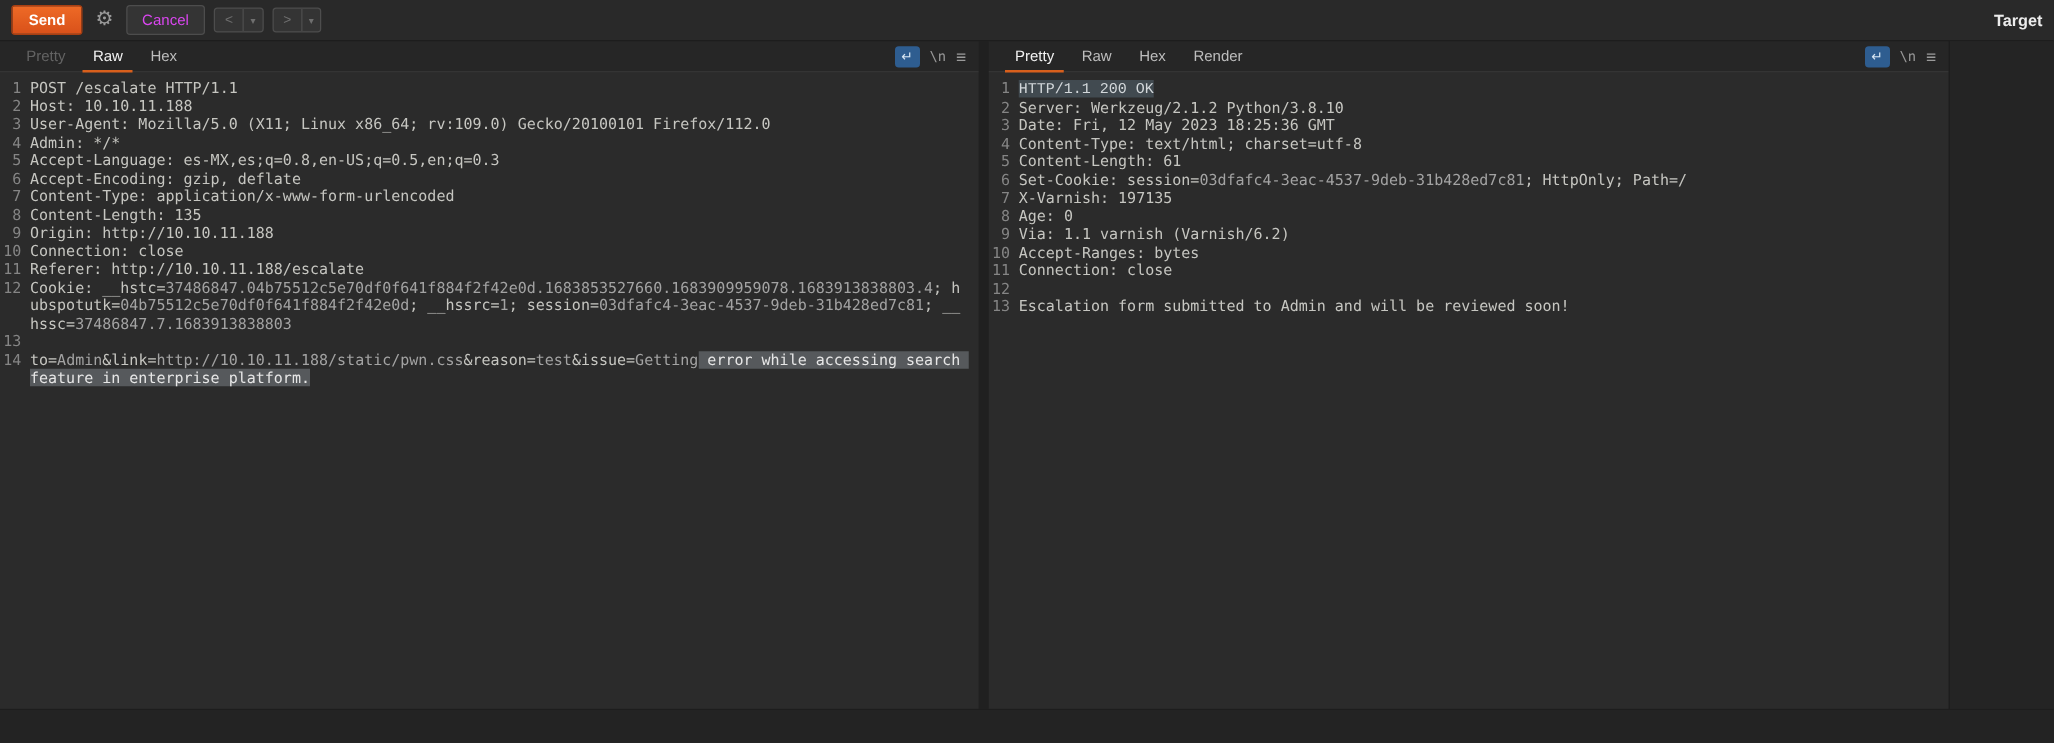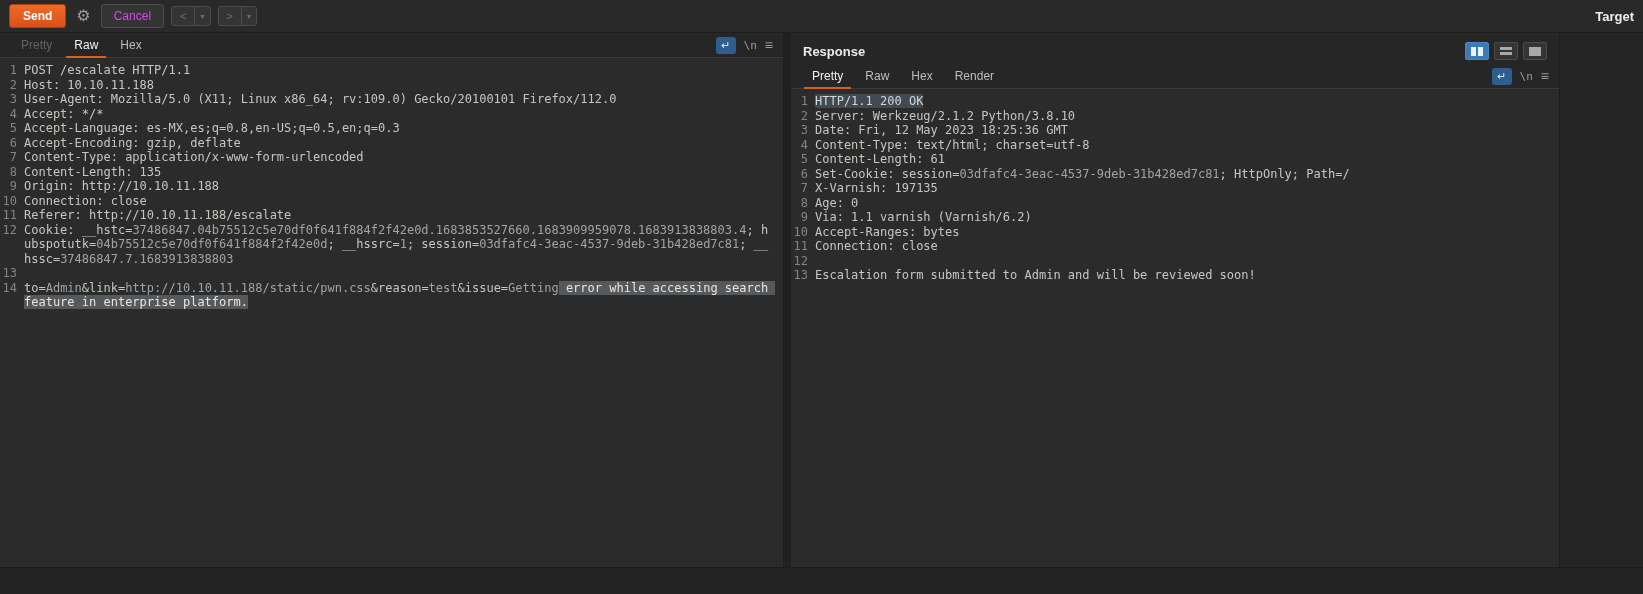--- a/index.html
+++ b/index.html
@@ -97,21 +97,21 @@
     font-family:"DejaVu Sans Mono", monospace;
     font-size:12px; line-height:14.5px;
     padding:5px 8px 0 2px; overflow:hidden; color:#c6c6c1;
   }
   .row { display:flex; }
   .ln { flex:none; width:22px; text-align:right; padding-right:7px; color:#858585; user-select:none; }
   .lc { flex:1; white-space:pre-wrap; word-break:break-all; min-height:14.5px; }
   .c-d { color:#c6c6c1;margin-top:12px; }
   .c-v { color:#a3a3a3; }
   .c-s { background:#56595c; color:#e6e6e6; }
-  .c-h { background:#414a50; color:#d2d7da; }
+  .c-h { background:#414a50; color:#d2d7da;font-family:Liberation Mono, monospace; }
 
   .footer { height:27px; background:#232323; border-top:1px solid #1d1d1d; }
 </style>
 </head>
 <body>
 
 <div class="toolbar">
   <button class="btn-send">Send</button>
   <button class="btn-gear">
     <span>⚙</span>
@@ -151,21 +151,21 @@
         <div class="row">
           <span class="ln">2</span>
           <span class="lc"><span class="c-d">Host: 10.10.11.188</span></span>
         </div>
         <div class="row">
           <span class="ln">3</span>
           <span class="lc"><span class="c-d">User-Agent: Mozilla/5.0 (X11; Linux x86_64; rv:109.0) Gecko/20100101 Firefox/112.0</span></span>
         </div>
         <div class="row">
           <span class="ln">4</span>
-          <span class="lc"><span class="c-d">Accept: */*</span></span>
+          <span class="lc"><span class="c-d">Admin: */*</span></span>
         </div>
         <div class="row">
           <span class="ln">5</span>
           <span class="lc"><span class="c-d">Accept-Language: es-MX,es;q=0.8,en-US;q=0.5,en;q=0.3</span></span>
         </div>
         <div class="row">
           <span class="ln">6</span>
           <span class="lc"><span class="c-d">Accept-Encoding: gzip, deflate</span></span>
         </div>
         <div class="row">
@@ -199,38 +199,20 @@
         <div class="row">
           <span class="ln">14</span>
           <span class="lc"><span class="c-d">to=</span><span class="c-v">Admin</span><span class="c-d">&amp;link=</span><span class="c-v">http://10.10.11.188/static/pwn.css</span><span class="c-d">&amp;reason=</span><span class="c-v">test</span><span class="c-d">&amp;issue=</span><span class="c-v">Getting</span><span class="c-s"> error while accessing search feature in enterprise platform.</span></span>
         </div>
       </div>
   </section>
 
   <div class="divider"></div>
 
   <section class="panel response">
-    <div class="panel-head">
-      <div class="panel-title">Response</div>
-      <div class="layout-btns" id="layout-btns">
-        <button class="lb selected">
-          <span class="bar-v"></span>
-            <span class="bar-v"></span>
-        </button>
-        <button class="lb">
-          <span class="stack">
-              <span class="bar-h"></span>
-              <span class="bar-h"></span>
-            </span>
-        </button>
-        <button class="lb">
-          <span class="rect"></span>
-        </button>
-      </div>
-    </div>
     <div class="tabbar">
       <div class="tabs" id="response-tabs">
           <div class="tab selected">Pretty</div>
           <div class="tab">Raw</div>
           <div class="tab">Hex</div>
           <div class="tab">Render</div>
         </div>
       <div class="tab-icons">
         <span class="ico-toggle">↵</span>
         <span class="ico-nl">\n</span>

